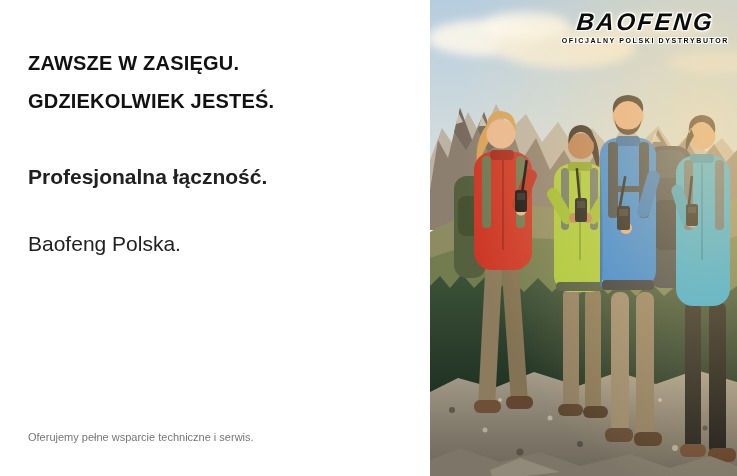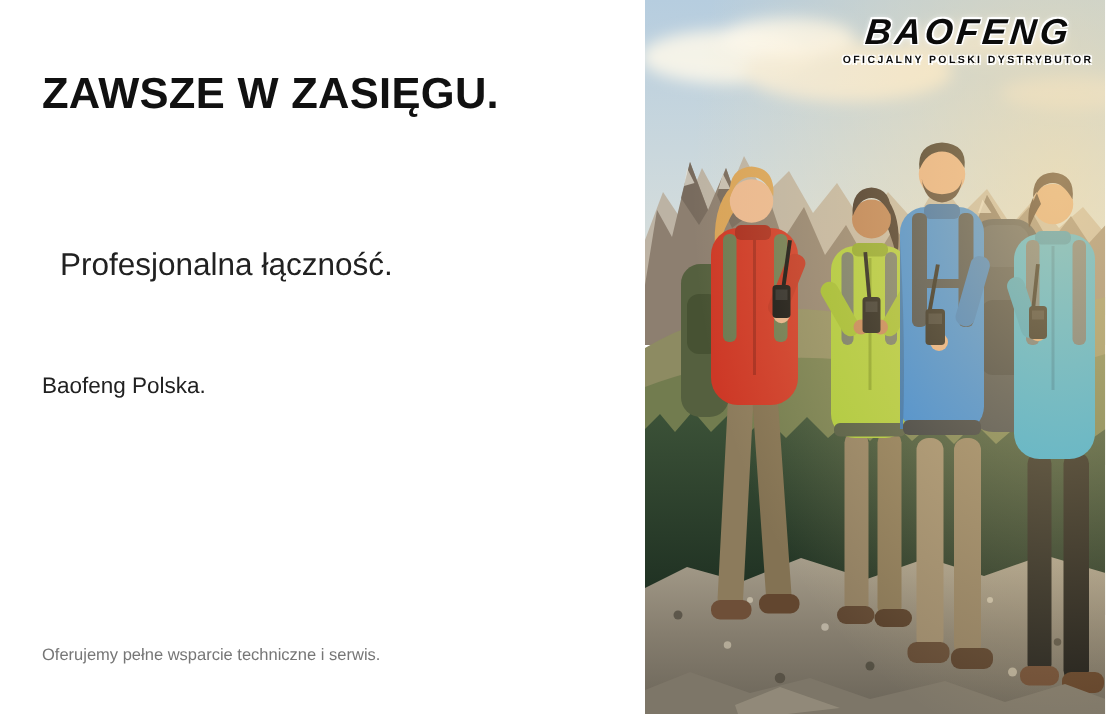--- a/index.html
+++ b/index.html
@@ -15,40 +15,40 @@
   .text-panel {
     position: absolute;
     left: 0; top: 0;
     width: 430px; height: 476px;
     background: #ffffff;
   }
   .headline {
     position: absolute;
     left: 28px; top: 44px;
     margin: 0;
-    font-size: 29px;
+    font-size: 20px;
     font-weight: 700;
     line-height: 38px;
     letter-spacing: 0.2px;
     color: #111111;
   }
   .subheadline {
     position: absolute;
-    left: 40px; top: 162px;
+    left: 28px; top: 162px;
     margin: 0;
     font-size: 21px;
-    font-weight: 400;
+    font-weight: 700;
     line-height: 29px;
     color: #212121;
   }
   .brand-statement {
     position: absolute;
-    left: 28px; top: 249px;
-    margin: 0;
-    font-size: 15px;
+    left: 28px; top: 232px;
+    margin: 0;
+    font-size: 21px;
     font-weight: 400;
     color: #212121;
   }
   .footer-note {
     position: absolute;
     left: 28px; top: 431px;
     margin: 0;
     font-size: 11px;
     color: #767676;
   }
@@ -88,20 +88,21 @@
   }
 </style>
 </head>
 <body>
 
 <div class="banner">
 
   <div class="text-panel">
     <h1 class="headline">
       <span>ZAWSZE W ZASIĘGU.</span><br>
+      <span>GDZIEKOLWIEK JESTEŚ.</span>
     </h1>
     <p class="subheadline">
       <span>Profesjonalna łączność.</span><br>
     </p>
     <p class="brand-statement">Baofeng Polska.</p>
     <p class="footer-note">Oferujemy pełne wsparcie techniczne i serwis.</p>
   </div>
 
   <div class="photo-panel">
     <svg width="307" height="476" viewBox="0 0 307 476" xmlns="http://www.w3.org/2000/svg" role="img" aria-label="Czworo turystów z radiotelefonami na skalistym górskim szlaku">

